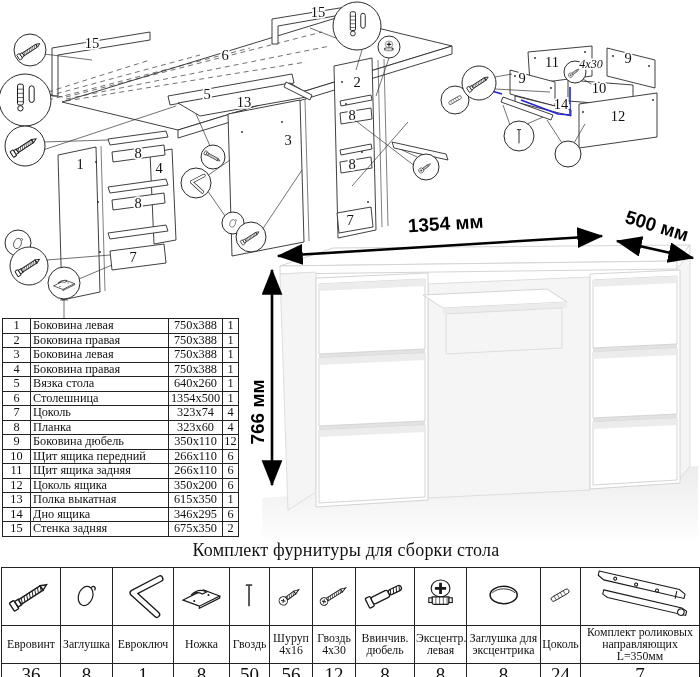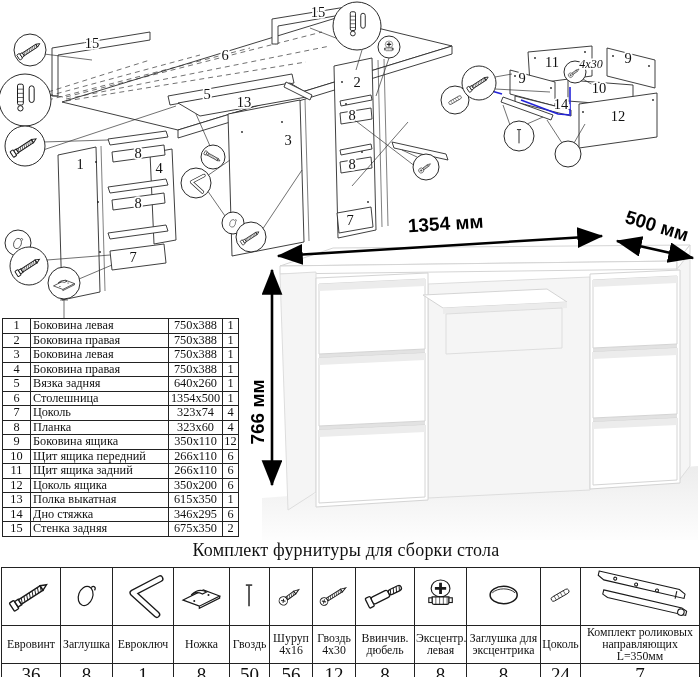--- a/index.html
+++ b/index.html
@@ -383,21 +383,21 @@
           <td class="c">1</td>
         </tr>
         <tr>
           <td class="c">4</td>
           <td class="n">Боковина правая</td>
           <td class="c">750x388</td>
           <td class="c">1</td>
         </tr>
         <tr>
           <td class="c">5</td>
-          <td class="n">Вязка задняя</td>
+          <td class="n">Вязка стола</td>
           <td class="c">640x260</td>
           <td class="c">1</td>
         </tr>
         <tr>
           <td class="c">6</td>
           <td class="n">Столешница</td>
           <td class="c">1354x500</td>
           <td class="c">1</td>
         </tr>
         <tr>
@@ -407,51 +407,51 @@
           <td class="c">4</td>
         </tr>
         <tr>
           <td class="c">8</td>
           <td class="n">Планка</td>
           <td class="c">323x60</td>
           <td class="c">4</td>
         </tr>
         <tr>
           <td class="c">9</td>
-          <td class="n">Боковина ящика</td>
+          <td class="n">Боковина дюбель</td>
           <td class="c">350x110</td>
           <td class="c">12</td>
         </tr>
         <tr>
           <td class="c">10</td>
           <td class="n">Щит ящика передний</td>
           <td class="c">266x110</td>
           <td class="c">6</td>
         </tr>
         <tr>
           <td class="c">11</td>
-          <td class="n">Щит ящика задний</td>
+          <td class="n">Щит ящика задняя</td>
           <td class="c">266x110</td>
           <td class="c">6</td>
         </tr>
         <tr>
           <td class="c">12</td>
           <td class="n">Цоколь ящика</td>
           <td class="c">350x200</td>
           <td class="c">6</td>
         </tr>
         <tr>
           <td class="c">13</td>
           <td class="n">Полка выкатная</td>
           <td class="c">615x350</td>
           <td class="c">1</td>
         </tr>
         <tr>
           <td class="c">14</td>
-          <td class="n">Дно стяжка</td>
+          <td class="n">Дно ящика</td>
           <td class="c">346x295</td>
           <td class="c">6</td>
         </tr>
         <tr>
           <td class="c">15</td>
           <td class="n">Стенка задняя</td>
           <td class="c">675x350</td>
           <td class="c">2</td>
         </tr>
       </tbody>

